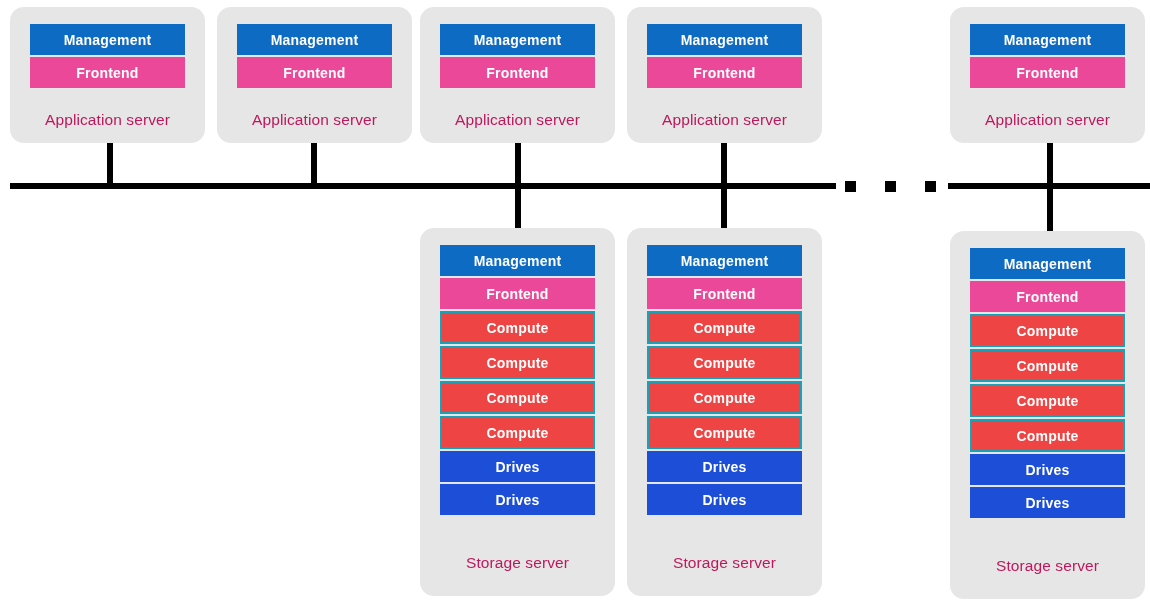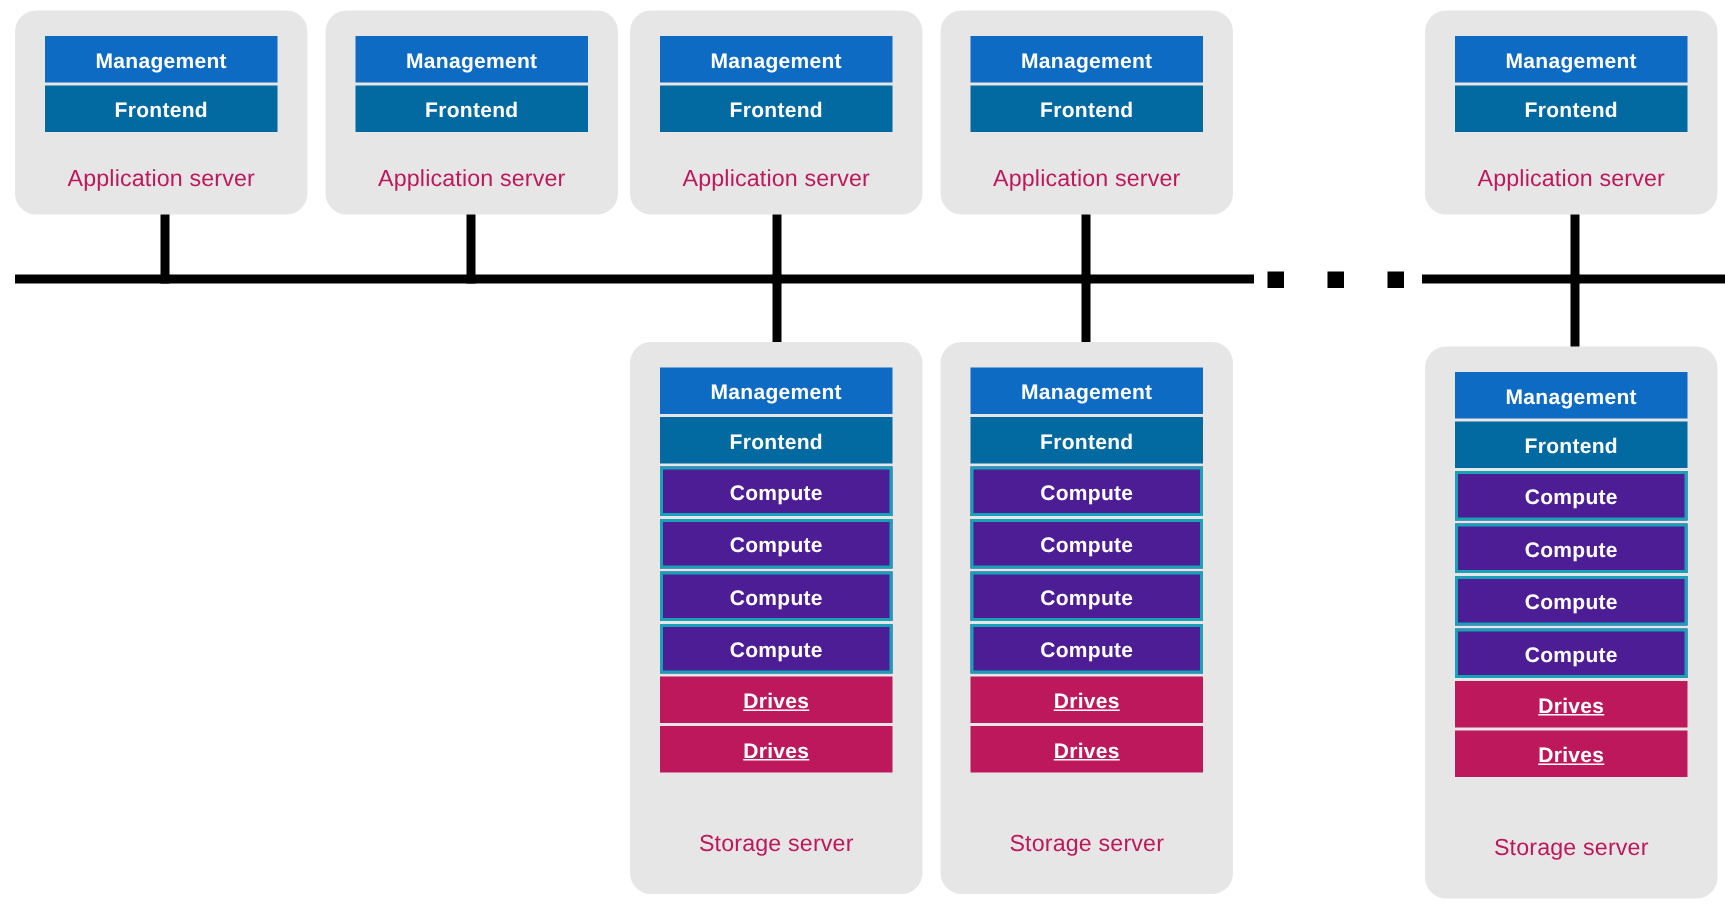--- a/index.html
+++ b/index.html
@@ -55,23 +55,23 @@
     color: #ffffff;
     font-size: 14px;
     font-weight: bold;
     font-family: "Liberation Sans", sans-serif;
     letter-spacing: 0.2px;
     line-height: 1;
   }
   .bar:last-child { margin-bottom: 0; }
 
   .bar-management { background: #0d6bc4; }
-  .bar-frontend   { background: #0369a1; }
-  .bar-compute    { background: #4c1d95; border: 2px solid #17a2b8; height: 33px; }
-  .bar-drives     { background: #be185d; text-decoration: underline; }
+  .bar-frontend   { background: #ec4899; }
+  .bar-compute    { background: #ef4444; border: 2px solid #17a2b8; height: 33px; }
+  .bar-drives     { background: #1d4ed8; }
 
   
   .bus-segment {
     position: absolute;
     height: 6px;
     background: #000000;
   }
   .bus-stem {
     position: absolute;
     width: 6px;

